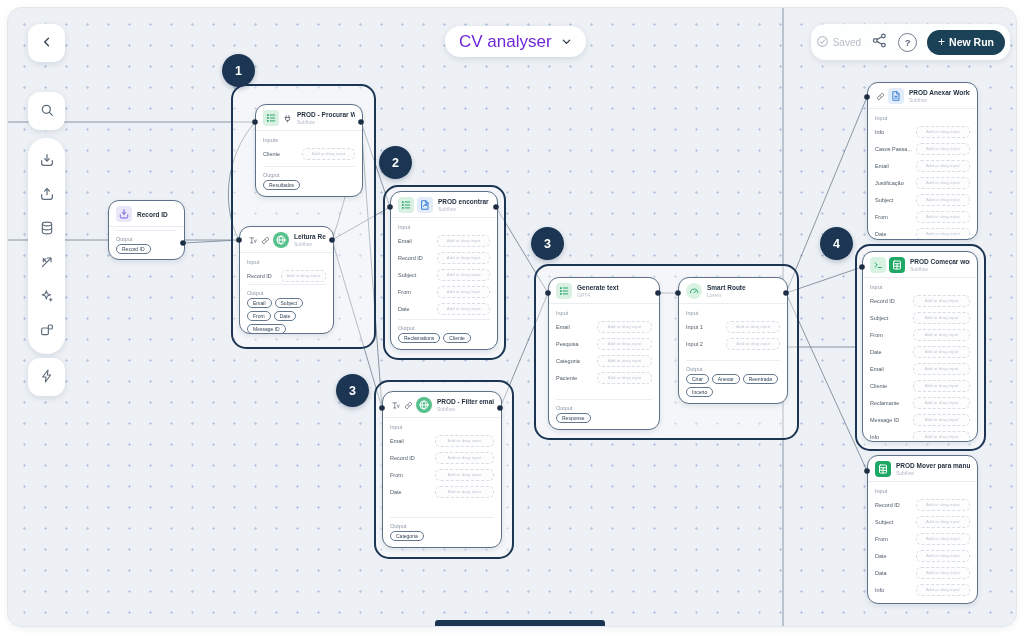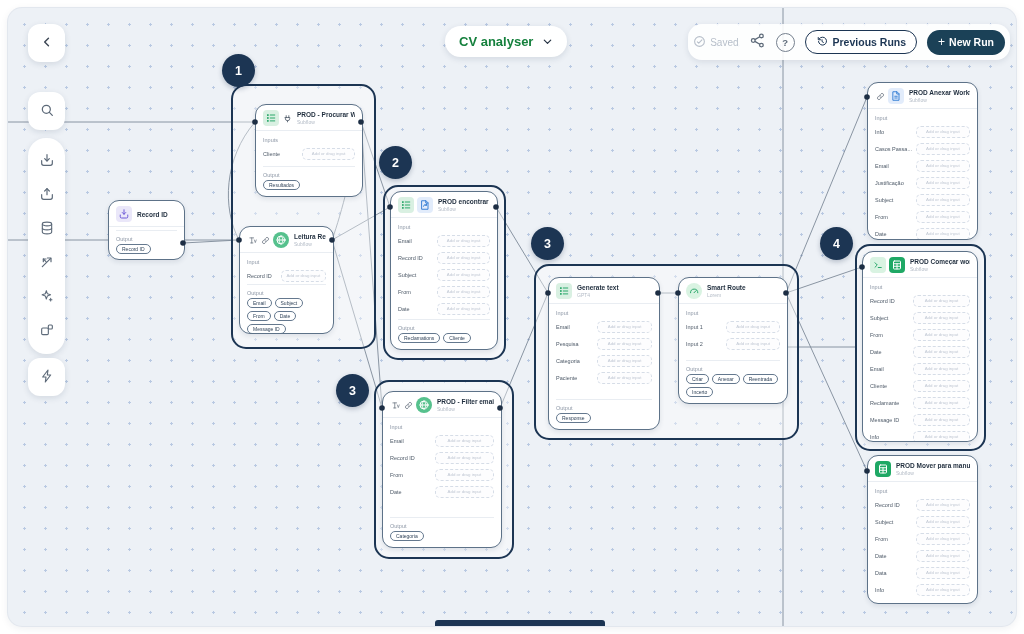--- a/index.html
+++ b/index.html
@@ -7,21 +7,21 @@
   .canvas{position:absolute;left:8px;top:8px;width:1008px;height:618px;border-radius:14px;
     background:#edf1f6;box-shadow:0 0 0 1px #e2e7ee, 0 2px 8px rgba(20,40,70,.08);
     background-image:radial-gradient(#b9c9e2 1.1px, transparent 1.3px);
     background-size:21px 21px;background-position:6px 6px;overflow:hidden;}
   svg.layer{position:absolute;left:0;top:0;pointer-events:none;}
   
   .back-btn{position:absolute;left:20px;top:16px;width:37px;height:38px;border:none;border-radius:12px;
     background:#fff;box-shadow:0 2px 6px rgba(20,40,70,.12);display:flex;align-items:center;justify-content:center;cursor:pointer;}
   .flow-pill{position:absolute;left:437px;top:18px;height:31px;padding:0 14px;border-radius:16px;background:#fff;
     box-shadow:0 2px 6px rgba(20,40,70,.12);display:flex;align-items:center;gap:9px;cursor:pointer;}
-  .flow-pill .name{font-size:13px;font-weight:bold;color:#15803d;}
+  .flow-pill .name{font-size:17px;font-weight:normal;color:#6d28d9;}
   .topbar-right{position:absolute;right:6px;top:16px;height:36px;padding:0 5px;border-radius:14px;
     background:rgba(255,255,255,.88);box-shadow:0 2px 6px rgba(20,40,70,.10);
     display:flex;align-items:center;gap:10px;}
   .saved{display:flex;align-items:center;gap:4px;color:#b7bfca;font-size:10px;}
   .iconbtn{background:none;border:none;padding:0;display:flex;align-items:center;cursor:pointer;color:#5d6a79;}
   .help-circle{width:17px;height:17px;border:1.4px solid #76818f;border-radius:50%;display:flex;
     align-items:center;justify-content:center;font-size:9.5px;color:#5d6a79;font-weight:bold;}
   .prev-runs{display:flex;align-items:center;gap:5px;height:24px;padding:0 10px;border-radius:13px;
     border:1.4px solid #1c3553;background:rgba(255,255,255,.7);color:#1c3553;font-size:10.5px;font-weight:bold;cursor:pointer;}
   .new-run{display:flex;align-items:center;gap:4px;height:25px;padding:0 11px;border-radius:13px;border:none;
@@ -599,30 +599,20 @@
             <circle cx="6" cy="12" r="2.6"></circle>
             <circle cx="17.5" cy="5.5" r="2.6"></circle>
             <circle cx="17.5" cy="18.5" r="2.6"></circle>
             <path d="M8.3 10.7l6.9-4M8.3 13.3l6.9 4"></path>
           </svg>
       </span>
     </button>
     <button class="iconbtn">
       <span class="help-circle">?</span>
     </button>
-    <button class="prev-runs">
-      <span>
-        <svg width="12" height="12" viewBox="0 0 24 24" fill="none" stroke="#1c3553" stroke-width="2" stroke-linecap="round" stroke-linejoin="round">
-            <path d="M4.5 5v4.5H9"></path>
-            <path d="M5 13a8 8 0 1 0 1.5-5.5"></path>
-            <path d="M12 9.5V13l2.8 1.8"></path>
-          </svg>
-      </span>
-      <span>Previous Runs</span>
-    </button>
     <button class="new-run">
       <span class="plus">+</span>
       <span>New Run</span>
     </button>
   </div>
 
   <button class="tool-sq" style="left:20px;top:84px;height:38px;">
     <span>
       <svg width="16" height="16" viewBox="0 0 24 24" fill="none" stroke="#5d6a79" stroke-width="1.9">
           <circle cx="11" cy="11" r="6"></circle>

